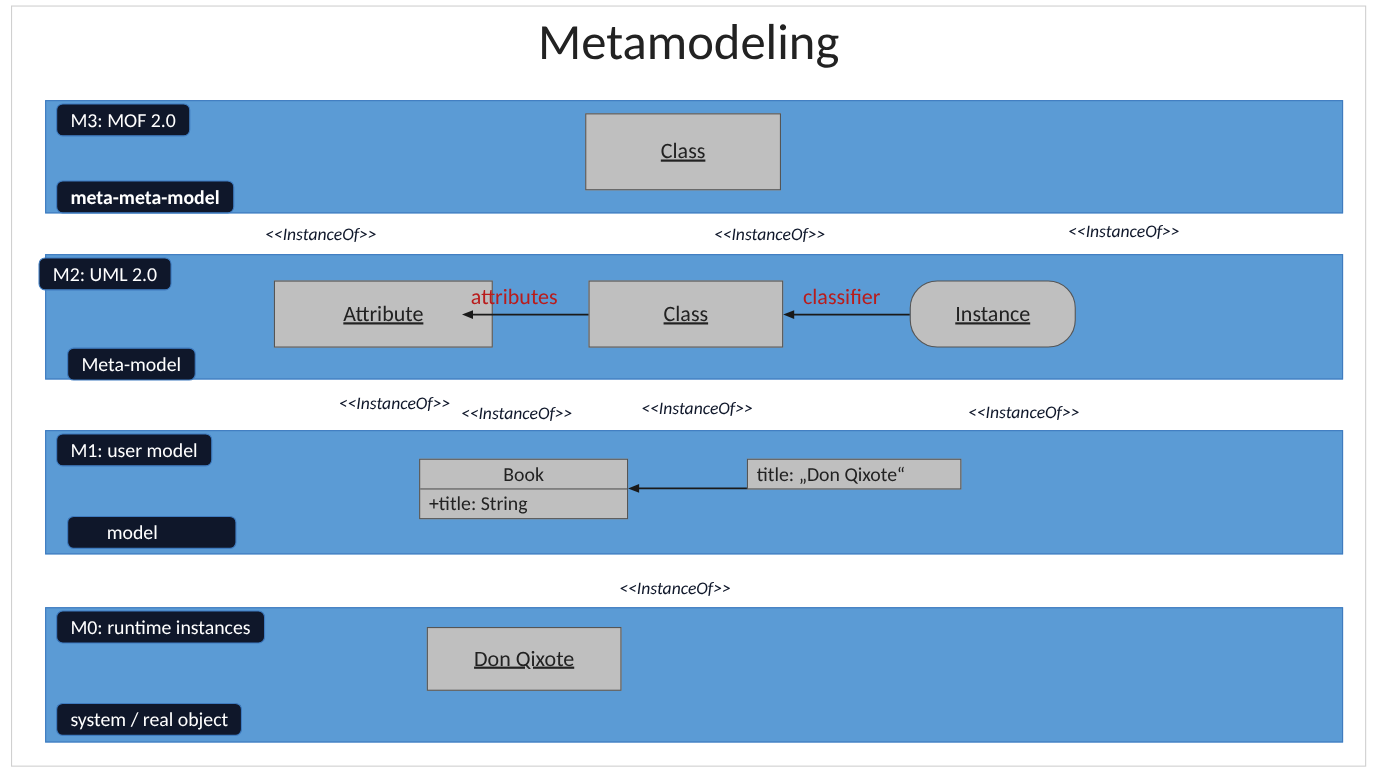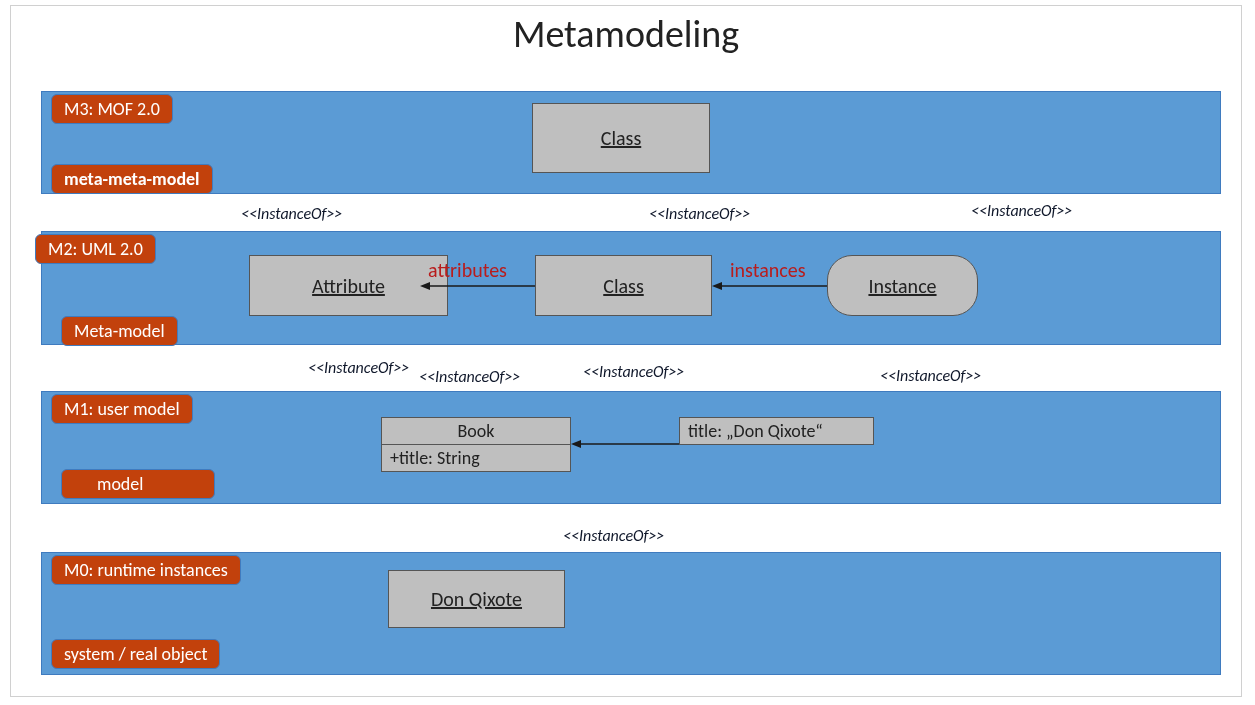--- a/index.html
+++ b/index.html
@@ -23,34 +23,34 @@
       height: 692px;
       border: 1px solid #d0d0d0;
       background: #ffffff;
     }
     .title {
       position: absolute;
       top: 5px;
       left: 0;
       width: 100%;
       text-align: center;
-      font-size: 38px;
+      font-size: 46px;
       font-weight: 400;
       color: #222222;
     }
     .layer {
       position: absolute;
       background: #5b9bd5;
       border: 1px solid #3f7bbf;
     }
     .layer-label {
       position: absolute;
       border: 1px solid #3f7bbf;
       border-radius: 6px;
-      background: #c2410c;
+      background: #0f172a;
       color: #ffffff;
       font-size: 18px;
       padding: 3px 12px;
       white-space: nowrap;
     }
     .box {
       position: absolute;
       background: #bfbfbf;
       border: 1px solid #555555;
       text-align: center;
@@ -121,21 +121,21 @@
   <svg class="arrow" style="left:409px; top:275px; width:115px; height:10px;">
     <line x1="115" y1="5" x2="8" y2="5" stroke="#1a1a1a" stroke-width="1.5"></line>
     <polygon points="0,5 10,1 10,9" fill="#1a1a1a"></polygon>
   </svg>
   <div class="arrowlabel" style="left:417px; top:252px;">attributes</div>
 
   <svg class="arrow" style="left:701px; top:275px; width:115px; height:10px;">
     <line x1="115" y1="5" x2="8" y2="5" stroke="#1a1a1a" stroke-width="1.5"></line>
     <polygon points="0,5 10,1 10,9" fill="#1a1a1a"></polygon>
   </svg>
-  <div class="arrowlabel" style="left:719px; top:252px;">instances</div>
+  <div class="arrowlabel" style="left:719px; top:252px;">classifier</div>
 
   <div class="stereotext" style="left:297px; top:352px;">&lt;&lt;InstanceOf&gt;&gt;</div>
   <div class="stereotext" style="left:408px; top:361px;">&lt;&lt;InstanceOf&gt;&gt;</div>
   <div class="stereotext" style="left:572px; top:356px;">&lt;&lt;InstanceOf&gt;&gt;</div>
   <div class="stereotext" style="left:869px; top:360px;">&lt;&lt;InstanceOf&gt;&gt;</div>
 
   <div class="layer" style="left:30px; top:385px; width:1180px; height:113px;"></div>
   <div class="layer-label" style="left:40px; top:388px;">M1: user model</div>
   <div class="layer-label" style="left:50px; top:463px; padding-left:35px; padding-right:71px;">model</div>
 

